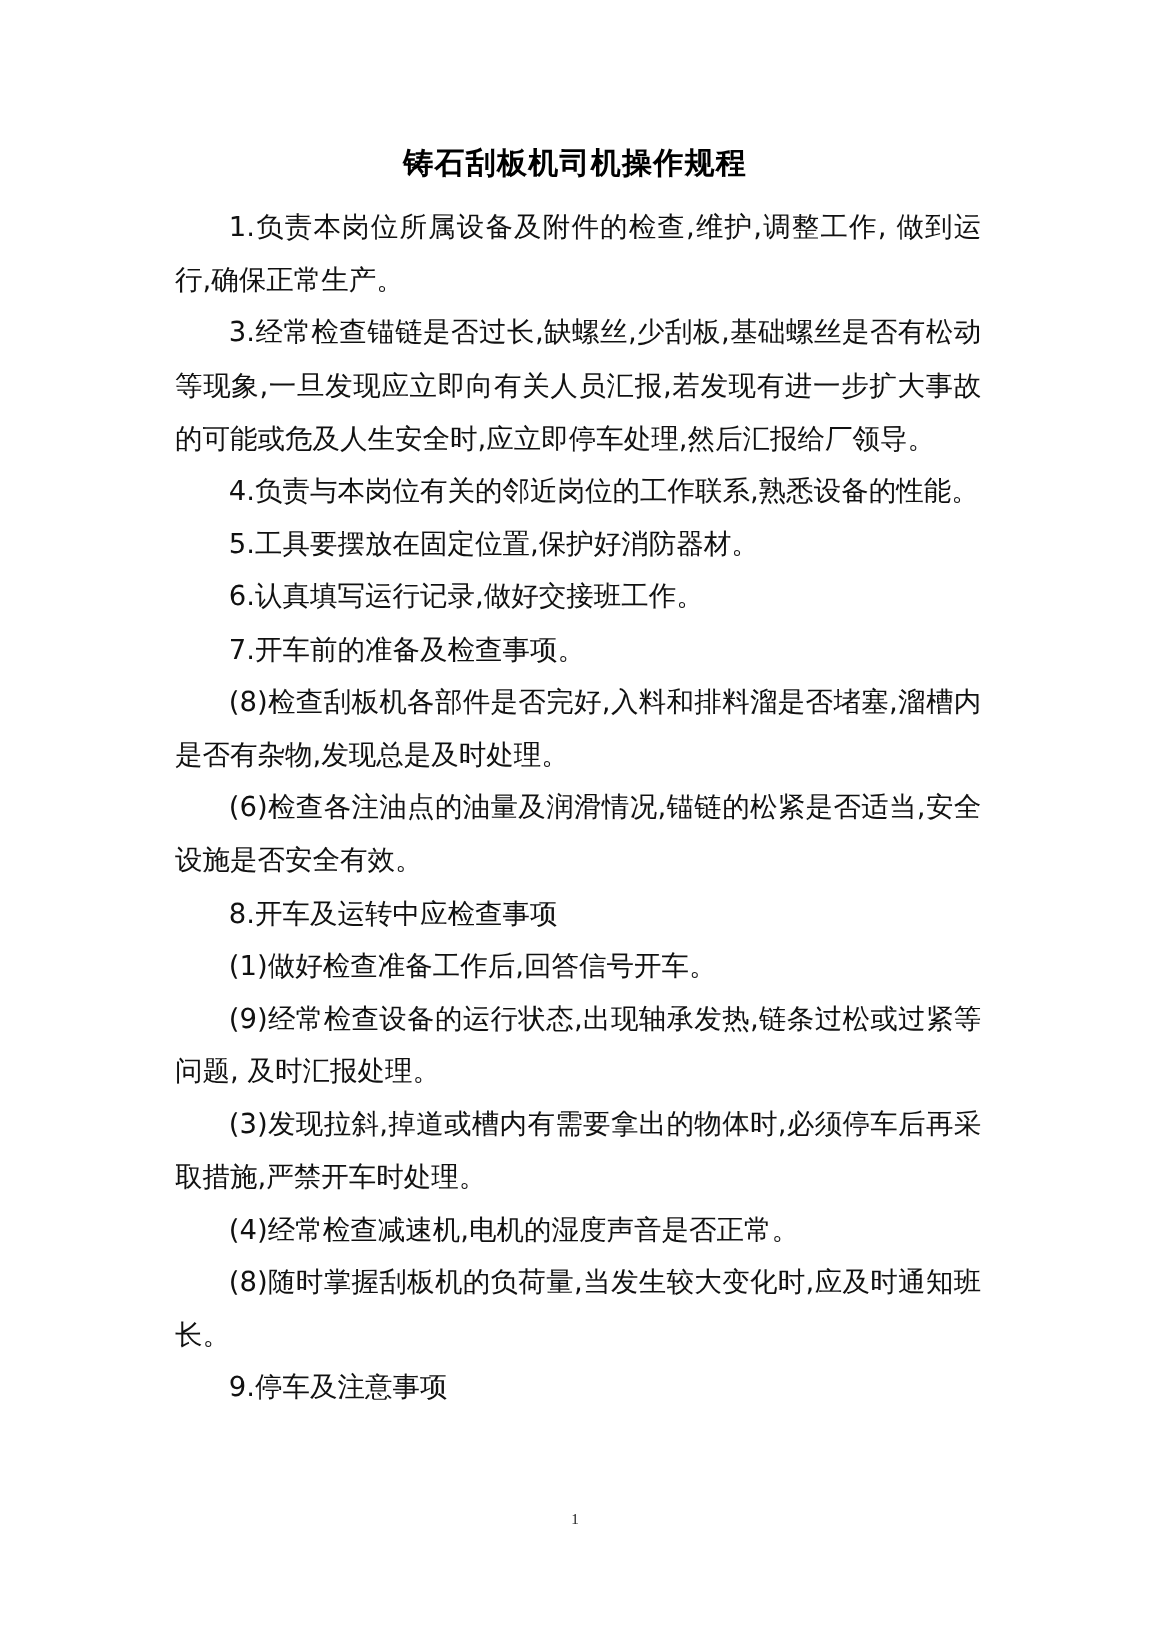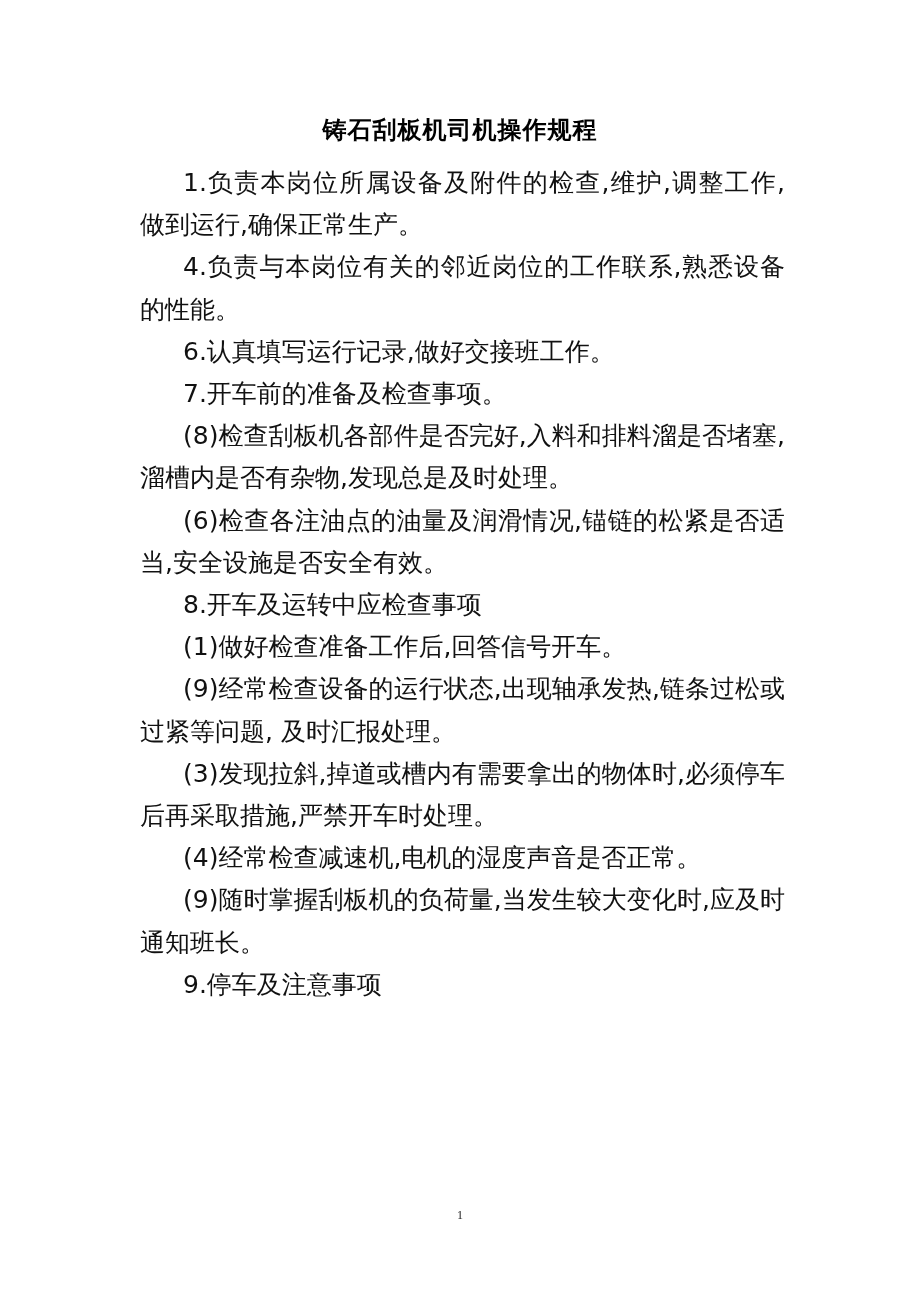--- a/index.html
+++ b/index.html
@@ -34,21 +34,21 @@
       color: #000000;
       line-height: 36px;
     }
     .body {
       position: absolute;
       left: 140px;
       top: 162px;
       width: 645px;
     }
     .para {
-      font-size: 25px;
+      font-size: 22px;
       line-height: 42.2px;
       margin: 0;
       text-indent: 43px;
       text-align: justify;
       word-break: break-all;
       color: #111111;
     }
     .page-number {
       position: absolute;
       left: 0;
@@ -61,28 +61,30 @@
     }
   </style>
 </head>
 <body>
 
 <div class="page">
   <div class="title">铸石刮板机司机操作规程</div>
 
   <div class="body">
     <p class="para">1.负责本岗位所属设备及附件的检查,维护,调整工作, 做到运行,确保正常生产。</p>
+    <p class="para">3.经常检查锚链是否过长,缺螺丝,少刮板,基础螺丝是否有松动等现象,一旦发现应立即向有关人员汇报,若发现有进一步扩大事故的可能或危及人生安全时,应立即停车处理,然后汇报给厂领导。</p>
     <p class="para">4.负责与本岗位有关的邻近岗位的工作联系,熟悉设备的性能。</p>
+    <p class="para">5.工具要摆放在固定位置,保护好消防器材。</p>
     <p class="para">6.认真填写运行记录,做好交接班工作。</p>
     <p class="para">7.开车前的准备及检查事项。</p>
     <p class="para">(8)检查刮板机各部件是否完好,入料和排料溜是否堵塞,溜槽内是否有杂物,发现总是及时处理。</p>
     <p class="para">(6)检查各注油点的油量及润滑情况,锚链的松紧是否适当,安全设施是否安全有效。</p>
     <p class="para">8.开车及运转中应检查事项</p>
     <p class="para">(1)做好检查准备工作后,回答信号开车。</p>
     <p class="para">(9)经常检查设备的运行状态,出现轴承发热,链条过松或过紧等问题, 及时汇报处理。</p>
     <p class="para">(3)发现拉斜,掉道或槽内有需要拿出的物体时,必须停车后再采取措施,严禁开车时处理。</p>
     <p class="para">(4)经常检查减速机,电机的湿度声音是否正常。</p>
-    <p class="para">(9)随时掌握刮板机的负荷量,当发生较大变化时,应及时通知班长。</p>
+    <p class="para">(8)随时掌握刮板机的负荷量,当发生较大变化时,应及时通知班长。</p>
     <p class="para">9.停车及注意事项</p>
   </div>
 
   <div class="page-number">1</div>
 </div>
 
 </body></html>

